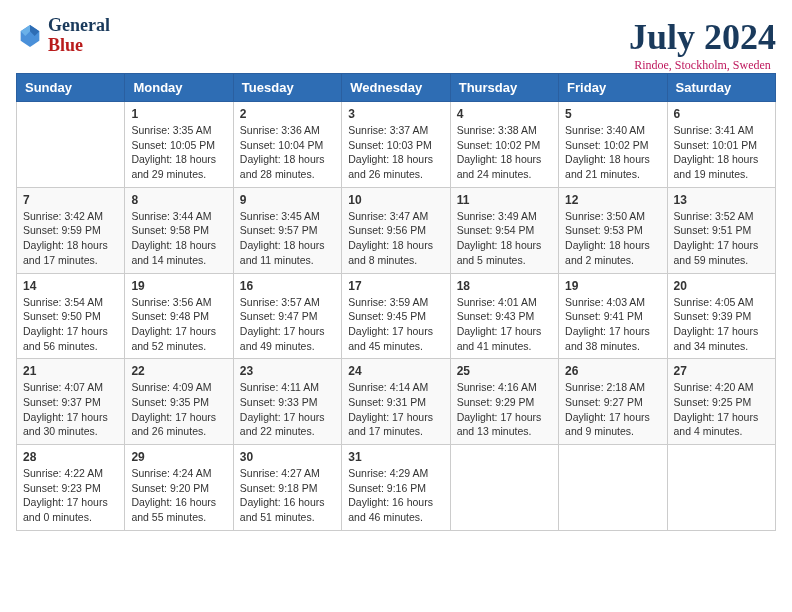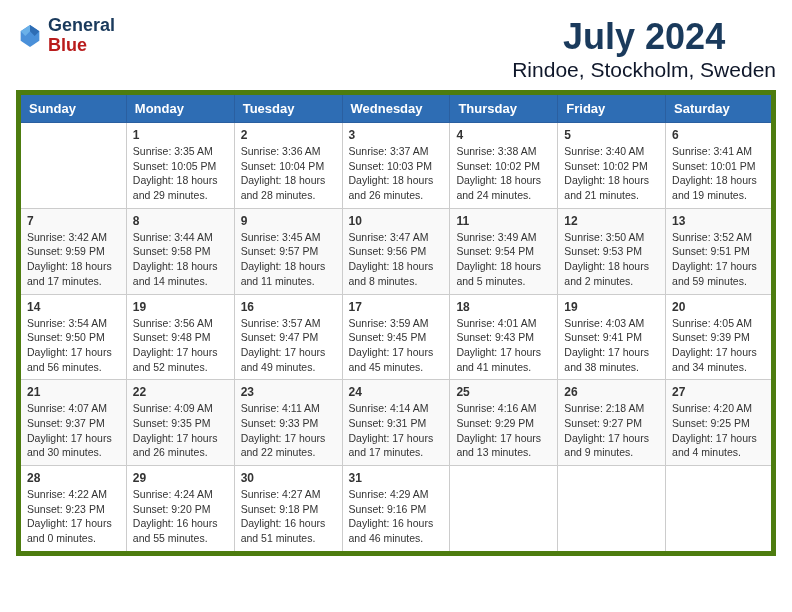--- a/index.html
+++ b/index.html
@@ -7,21 +7,21 @@
       font-family: Arial, sans-serif;
       background: #fff;
       width: 792px;
       min-height: 612px;
       padding: 16px;
     }
     .header {
       display: flex;
       justify-content: space-between;
       align-items: flex-start;
-      margin-bottom: 8px;
+      font-family: Liberation Serif, serif;
     }
     .logo {
       display: flex;
       align-items: center;
       gap: 4px;
     }
     .logo-text {
       font-size: 18px;
       font-weight: bold;
       color: #1a3a5c;
@@ -33,27 +33,27 @@
     }
     .title-block {
       text-align: center;
     }
     .month-year {
       font-size: 36px;
       font-weight: bold;
       color: #1a3a5c;
     }
     .location {
-      font-size: 21px;
-      color: #0f172a;
+      font-size: 12px;
+      color: #be185d;
     }
     .calendar {
       width: 100%;
       border-collapse: collapse;
-      border: 5px solid #4d7c0f;
+      border: 1px solid #4d7c0f;
     }
     .calendar th {
       background-color: #2e6db4;
       color: #fff;
       text-align: left;
       padding: 6px 8px;
       font-size: 13px;
       font-weight: bold;
       border: 1px solid #2a5fa0;
     }

